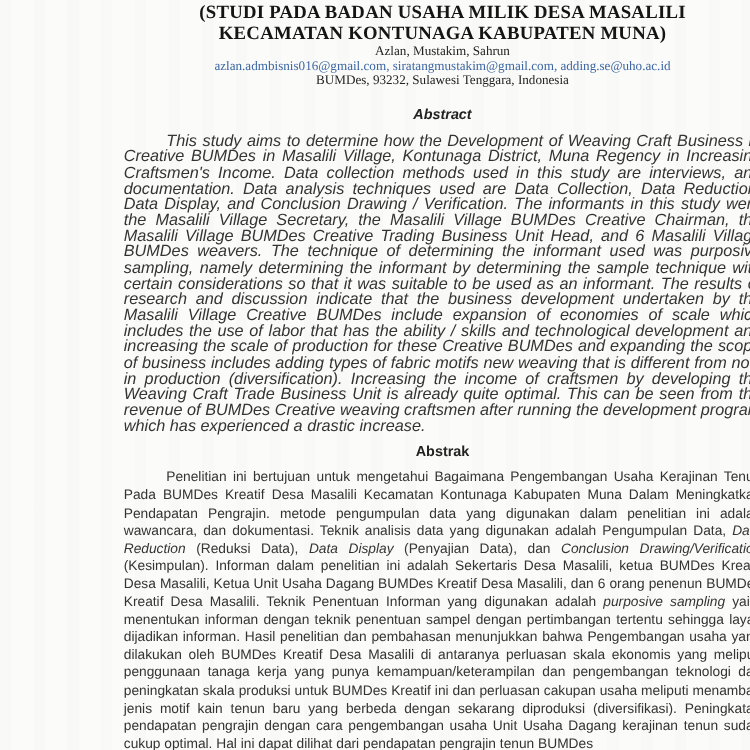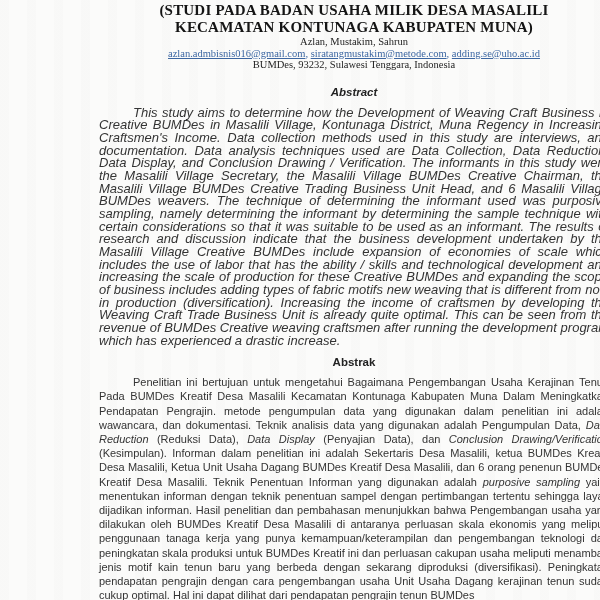--- a/index.html
+++ b/index.html
@@ -32,21 +32,21 @@
     margin:2px auto 0 auto;max-width:420px;
     font-family:"Liberation Serif",serif;font-weight:bold;
     font-size:15px;line-height:16.5px;letter-spacing:.2px;
     text-align:center;color:var(--title-text);
   }
   .meta{
     margin-top:1px;text-align:center;
     font-family:"Liberation Serif",serif;
     font-size:10.5px;line-height:11.6px;color:#222;
   }
-  .meta a{color:var(--link-color);text-decoration:underline;cursor:pointer;}
+  .meta a{color:var(--link-color);cursor:pointer;}
   .meta .sep{color:var(--link-color);}
   .abstract-heading{
     margin-top:15px;text-align:center;
     font-weight:bold;font-style:italic;font-size:11.5px;color:#222;
   }
   .abstract-en{
     margin-top:9px;
     font-style:italic;font-size:13px;line-height:12.65px;
     text-align:justify;text-indent:34px;color:var(--body-text);
   }
@@ -70,21 +70,21 @@
 <body>
 
 <div class="page">
   <div class="content">
 
     <div class="title">(STUDI PADA BADAN USAHA MILIK DESA MASALILI KECAMATAN KONTUNAGA KABUPATEN MUNA)</div>
 
     <div class="meta">
       <div>Azlan, Mustakim, Sahrun</div>
       <div>
-        <a>azlan.admbisnis016@gmail.com</a><span class="sep">, </span><a>siratangmustakim@metode.com</a><span class="sep">, </span><a>adding.se@uho.ac.id</a>
+        <a>azlan.admbisnis016@gmail.com</a><span class="sep">, </span><a>siratangmustakim@gmail.com</a><span class="sep">, </span><a>adding.se@uho.ac.id</a>
       </div>
       <div>BUMDes, 93232, Sulawesi Tenggara, Indonesia</div>
     </div>
 
     <div class="abstract-heading">Abstract</div>
 
     <div class="abstract-en">This study aims to determine how the Development of Weaving Craft Business in Creative BUMDes in Masalili Village, Kontunaga District, Muna Regency in Increasing Craftsmen's Income. Data collection methods used in this study are interviews, and documentation. Data analysis techniques used are Data Collection, Data Reduction, Data Display, and Conclusion Drawing / Verification. The informants in this study were the Masalili Village Secretary, the Masalili Village BUMDes Creative Chairman, the Masalili Village BUMDes Creative Trading Business Unit Head, and 6 Masalili Village BUMDes weavers. The technique of determining the informant used was purposive sampling, namely determining the informant by determining the sample technique with certain considerations so that it was suitable to be used as an informant. The results of research and discussion indicate that the business development undertaken by the Masalili Village Creative BUMDes include expansion of economies of scale which includes the use of labor that has the ability / skills and technological development and increasing the scale of production for these Creative BUMDes and expanding the scope of business includes adding types of fabric motifs new weaving that is different from now in production (diversification). Increasing the income of craftsmen by developing the Weaving Craft Trade Business Unit is already quite optimal. This can be seen from the revenue of BUMDes Creative weaving craftsmen after running the development program which has experienced a drastic increase.</div>
 
 
     <div class="abstrak-heading">Abstrak</div>

